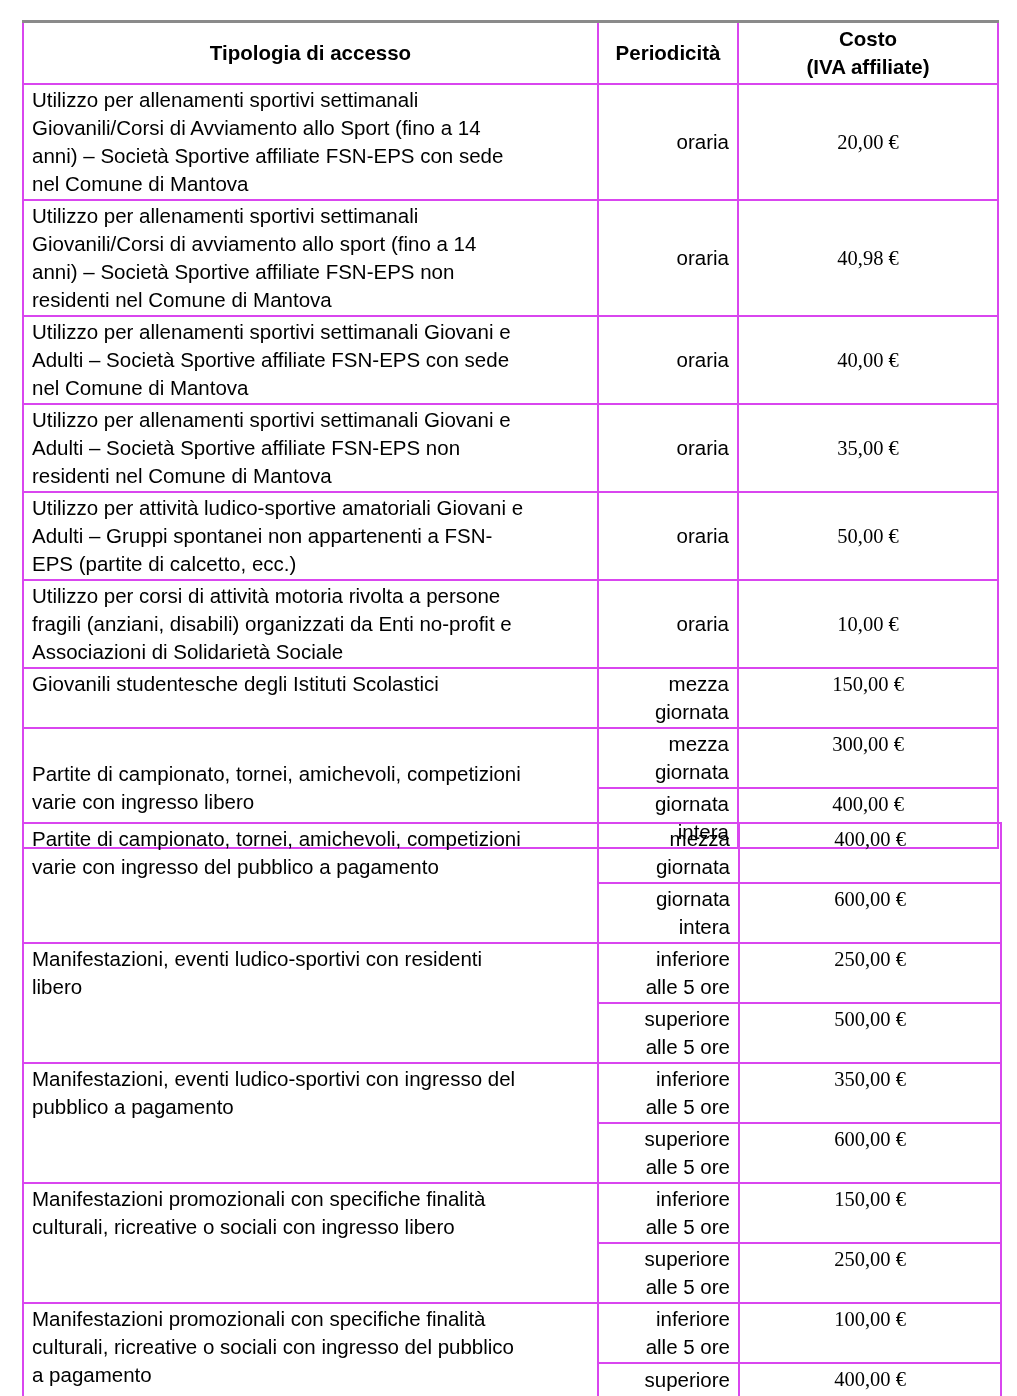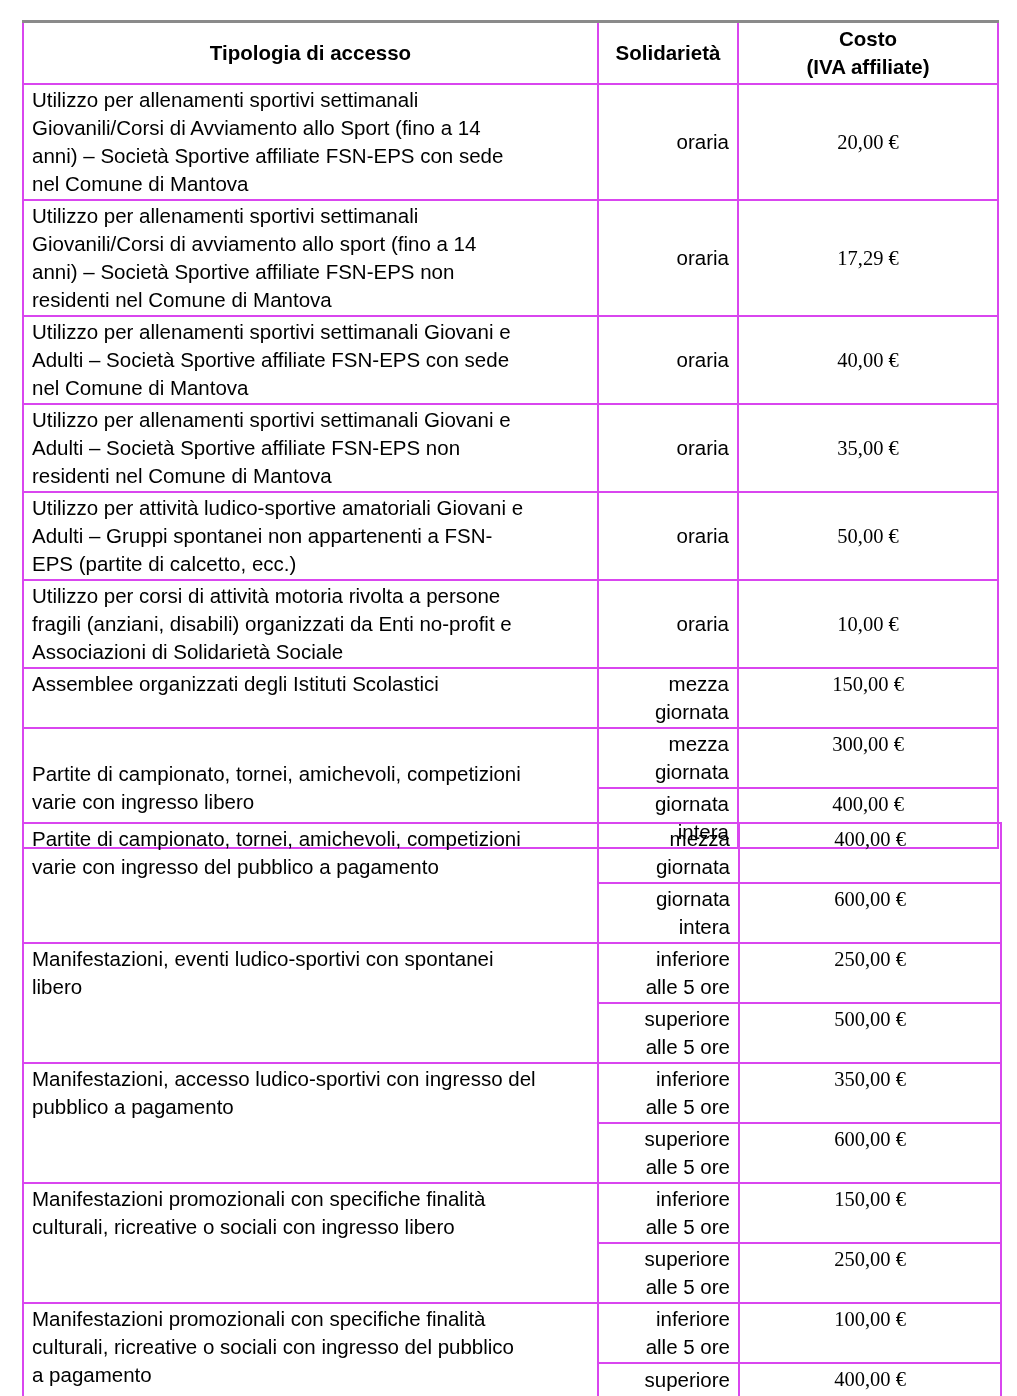--- a/index.html
+++ b/index.html
@@ -53,41 +53,41 @@
 
   <table class="tariff section-a">
     <colgroup>
       <col style="width:575px">
         <col style="width:140px">
         <col style="width:260px">
     </colgroup>
     <thead>
       <tr style="height:62px">
         <th class="hdr">Tipologia di accesso</th>
-        <th class="hdr">Solidarietà</th>
+        <th class="hdr">Periodicità</th>
         <th class="hdr">Costo
 (IVA affiliate)</th>
       </tr>
     </thead>
     <tbody>
       <tr style="height:113px">
         <td class="tip">Utilizzo per allenamenti sportivi settimanali
 Giovanili/Corsi di Avviamento allo Sport (fino a 14
 anni) – Società Sportive affiliate FSN-EPS con sede
 nel Comune di Mantova</td>
         <td class="per">oraria</td>
         <td class="cost">20,00 €</td>
       </tr>
       <tr style="height:113px">
         <td class="tip">Utilizzo per allenamenti sportivi settimanali
 Giovanili/Corsi di avviamento allo sport (fino a 14
 anni) – Società Sportive affiliate FSN-EPS non
 residenti nel Comune di Mantova</td>
         <td class="per">oraria</td>
-        <td class="cost">17,29 €</td>
+        <td class="cost">40,98 €</td>
       </tr>
       <tr style="height:85px">
         <td class="tip">Utilizzo per allenamenti sportivi settimanali Giovani e
 Adulti – Società Sportive affiliate FSN-EPS con sede
 nel Comune di Mantova</td>
         <td class="per">oraria</td>
         <td class="cost">40,00 €</td>
       </tr>
       <tr style="height:85px">
         <td class="tip">Utilizzo per allenamenti sportivi settimanali Giovani e
@@ -104,21 +104,21 @@
         <td class="cost">50,00 €</td>
       </tr>
       <tr style="height:85px">
         <td class="tip">Utilizzo per corsi di attività motoria rivolta a persone
 fragili (anziani, disabili) organizzati da Enti no-profit e
 Associazioni di Solidarietà Sociale</td>
         <td class="per">oraria</td>
         <td class="cost">10,00 €</td>
       </tr>
       <tr style="height:57px">
-        <td class="tip">Assemblee organizzati degli Istituti Scolastici</td>
+        <td class="tip">Giovanili studentesche degli Istituti Scolastici</td>
         <td class="per">mezza
 giornata</td>
         <td class="cost top">150,00 €</td>
       </tr>
       <tr style="height:51px">
         <td class="tip mid" rowspan="2">Partite di campionato, tornei, amichevoli, competizioni
 varie con ingresso libero</td>
         <td class="per">mezza
 giornata</td>
         <td class="cost top">300,00 €</td>
@@ -144,33 +144,33 @@
         <td class="per">mezza
 giornata</td>
         <td class="cost top">400,00 €</td>
       </tr>
       <tr style="height:52px">
         <td class="per">giornata
 intera</td>
         <td class="cost top">600,00 €</td>
       </tr>
       <tr style="height:55px">
-        <td class="tip" rowspan="2">Manifestazioni, eventi ludico-sportivi con spontanei
+        <td class="tip" rowspan="2">Manifestazioni, eventi ludico-sportivi con residenti
 libero</td>
         <td class="per">inferiore
 alle 5 ore</td>
         <td class="cost top">250,00 €</td>
       </tr>
       <tr style="height:55px">
         <td class="per">superiore
 alle 5 ore</td>
         <td class="cost top">500,00 €</td>
       </tr>
       <tr style="height:54px">
-        <td class="tip" rowspan="2">Manifestazioni, accesso ludico-sportivi con ingresso del
+        <td class="tip" rowspan="2">Manifestazioni, eventi ludico-sportivi con ingresso del
 pubblico a pagamento</td>
         <td class="per">inferiore
 alle 5 ore</td>
         <td class="cost top">350,00 €</td>
       </tr>
       <tr style="height:54px">
         <td class="per">superiore
 alle 5 ore</td>
         <td class="cost top">600,00 €</td>
       </tr>

